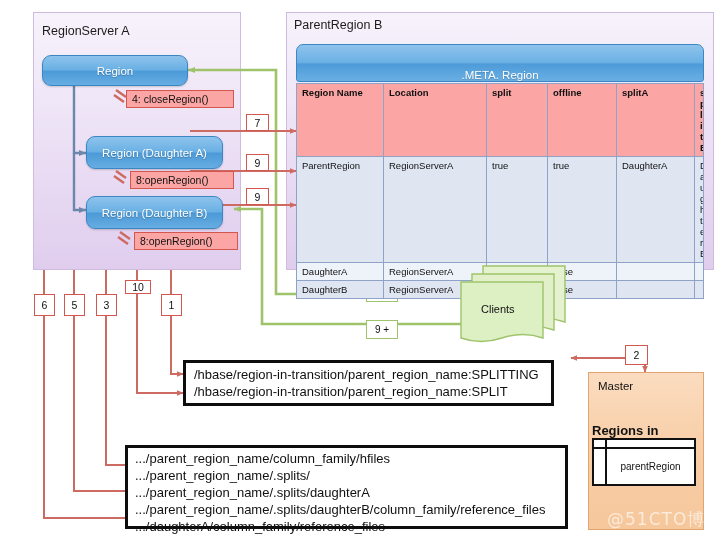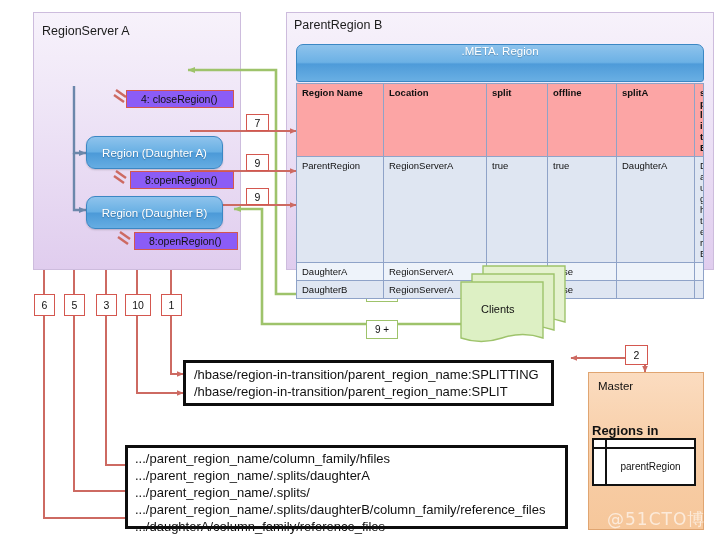--- a/index.html
+++ b/index.html
@@ -23,43 +23,43 @@
     border:1px solid #3b87c4;
     color:#ffffff;
     display:flex;align-items:center;justify-content:center;
     font-size:11.5px;
     text-shadow:0 1px 1px rgba(0,0,0,.25);
     box-shadow:0 1px 2px rgba(0,0,0,.18);
   }
 
   
   .callout{
-    background:#8b5cf6;border:1.4px solid #d4574f;
+    background:#fca5a5;border:1.4px solid #d4574f;
     display:flex;align-items:center;
-    padding-left:14px;font-size:10.5px;color:#111;
+    padding-left:5px;font-size:10.5px;color:#111;
   }
   
   .numbox{
     background:#ffffff;border:1.6px solid #d4574f;
     display:flex;align-items:center;justify-content:center;
     font-size:10.5px;color:#111;
   }
   
   .numbox-green{
     background:#ffffff;border:1.6px solid #9ec36b;
     display:flex;align-items:center;justify-content:center;
     font-size:10px;color:#111;
   }
 
   
   .meta-head{
     border-radius:7px 7px 3px 3px;
     background:linear-gradient(to bottom,#8ec3ec 0%,#6cb1e5 48%,#4e9bd9 53%,#69afe3 100%);
     border:1px solid #3b87c4;
-    color:#fff;display:flex;align-items:flex-start;justify-content:center;
+    color:#fff;display:flex;align-items:flex-end;justify-content:center;
     font-size:11.5px;text-shadow:0 1px 1px rgba(0,0,0,.22);
   }
   table.meta{border-collapse:collapse;width:100%;height:100%;table-layout:fixed;}
   table.meta td,table.meta th{
     border:1px solid #8fa3c8;font-size:9.5px;color:#111;
     padding:3px 5px;vertical-align:top;text-align:left;font-weight:normal;
     word-wrap:break-word;overflow:hidden;
   }
   table.meta th{font-weight:bold;background:#fca5a5;}
   tr.r-odd td{background:#dfe6f2;}
@@ -155,20 +155,23 @@
 
       <path d="M171,270 L171,374 L183,374" marker-end="url(#ar-red)"></path>
     </g>
 
     <g stroke="#cd6a62" stroke-width="2" fill="none">
       <path d="M645,358 L571,358" marker-end="url(#ar-red)"></path>
       <path d="M645,345 L645,372" marker-end="url(#ar-red)"></path>
     </g>
   </svg>
 
+  <div class="abs regionbox" style="left:42px;top:55px;width:146px;height:31px;">
+    <span>Region</span>
+  </div>
   <div class="abs regionbox" style="left:86px;top:136px;width:137px;height:33px;">
     <span>Region (Daughter A)</span>
   </div>
   <div class="abs regionbox" style="left:86px;top:196px;width:137px;height:33px;">
     <span>Region (Daughter B)</span>
   </div>
 
   <div class="abs callout" style="left:126px;top:90px;width:108px;height:18px;">
     <span>4: closeRegion()</span>
   </div>
@@ -191,21 +194,21 @@
 
   <div class="abs numbox" style="left:34px;top:294px;width:21px;height:22px;">
     <span>6</span>
   </div>
   <div class="abs numbox" style="left:64px;top:294px;width:21px;height:22px;">
     <span>5</span>
   </div>
   <div class="abs numbox" style="left:96px;top:294px;width:21px;height:22px;">
     <span>3</span>
   </div>
-  <div class="abs numbox" style="left:125px;top:294px;width:26px;height:22px;text-align:right;">
+  <div class="abs numbox" style="left:125px;top:280px;width:26px;height:14px;text-align:right;">
     <span>10</span>
   </div>
   <div class="abs numbox" style="left:161px;top:294px;width:21px;height:22px;">
     <span>1</span>
   </div>
 
   <div class="abs numbox-green" style="left:366px;top:283px;width:32px;height:19px;">
     <span>1-8</span>
   </div>
   <div class="abs numbox-green" style="left:366px;top:320px;width:32px;height:19px;">
@@ -271,22 +274,22 @@
 
   <div class="abs sec-label" style="left:281px;top:343px;">Zookeeper</div>
   <div class="abs blackbox" style="left:183px;top:360px;width:371px;height:46px;padding:5px 0 0 8px;">
     <div class="line" style="margin-bottom:4px;">/hbase/region-in-transition/parent_region_name:SPLITTING</div>
     <div class="line">/hbase/region-in-transition/parent_region_name:SPLIT</div>
   </div>
 
   <div class="abs sec-label" style="left:127px;top:428px;">HDFS</div>
   <div class="abs blackbox" style="left:125px;top:445px;width:443px;height:84px;padding:4px 0 16px 7px;">
     <div class="line" style="margin-bottom:4px;">.../parent_region_name/column_family/hfiles</div>
+    <div class="line" style="margin-bottom:4px;">.../parent_region_name/.splits/</div>
     <div class="line" style="margin-bottom:4px;">.../parent_region_name/.splits/daughterA</div>
-    <div class="line" style="margin-bottom:4px;">.../parent_region_name/.splits/</div>
     <div class="line" style="margin-bottom:4px;">.../parent_region_name/.splits/daughterB/column_family/reference_files</div>
     <div class="line">.../daughterA/column_family/reference_files</div>
   </div>
 
   <div class="abs master" style="left:588px;top:372px;width:116px;height:158px;"></div>
   <div class="abs master-title" style="left:598px;top:380px;">Master</div>
   <div class="abs rit-label" style="left:592px;top:423px;">Regions in Transition:</div>
   <div class="abs rit-table" style="left:592px;top:438px;width:104px;height:48px;">
     <div class="rit-cell-a"></div>
     <div class="rit-cell-b">

